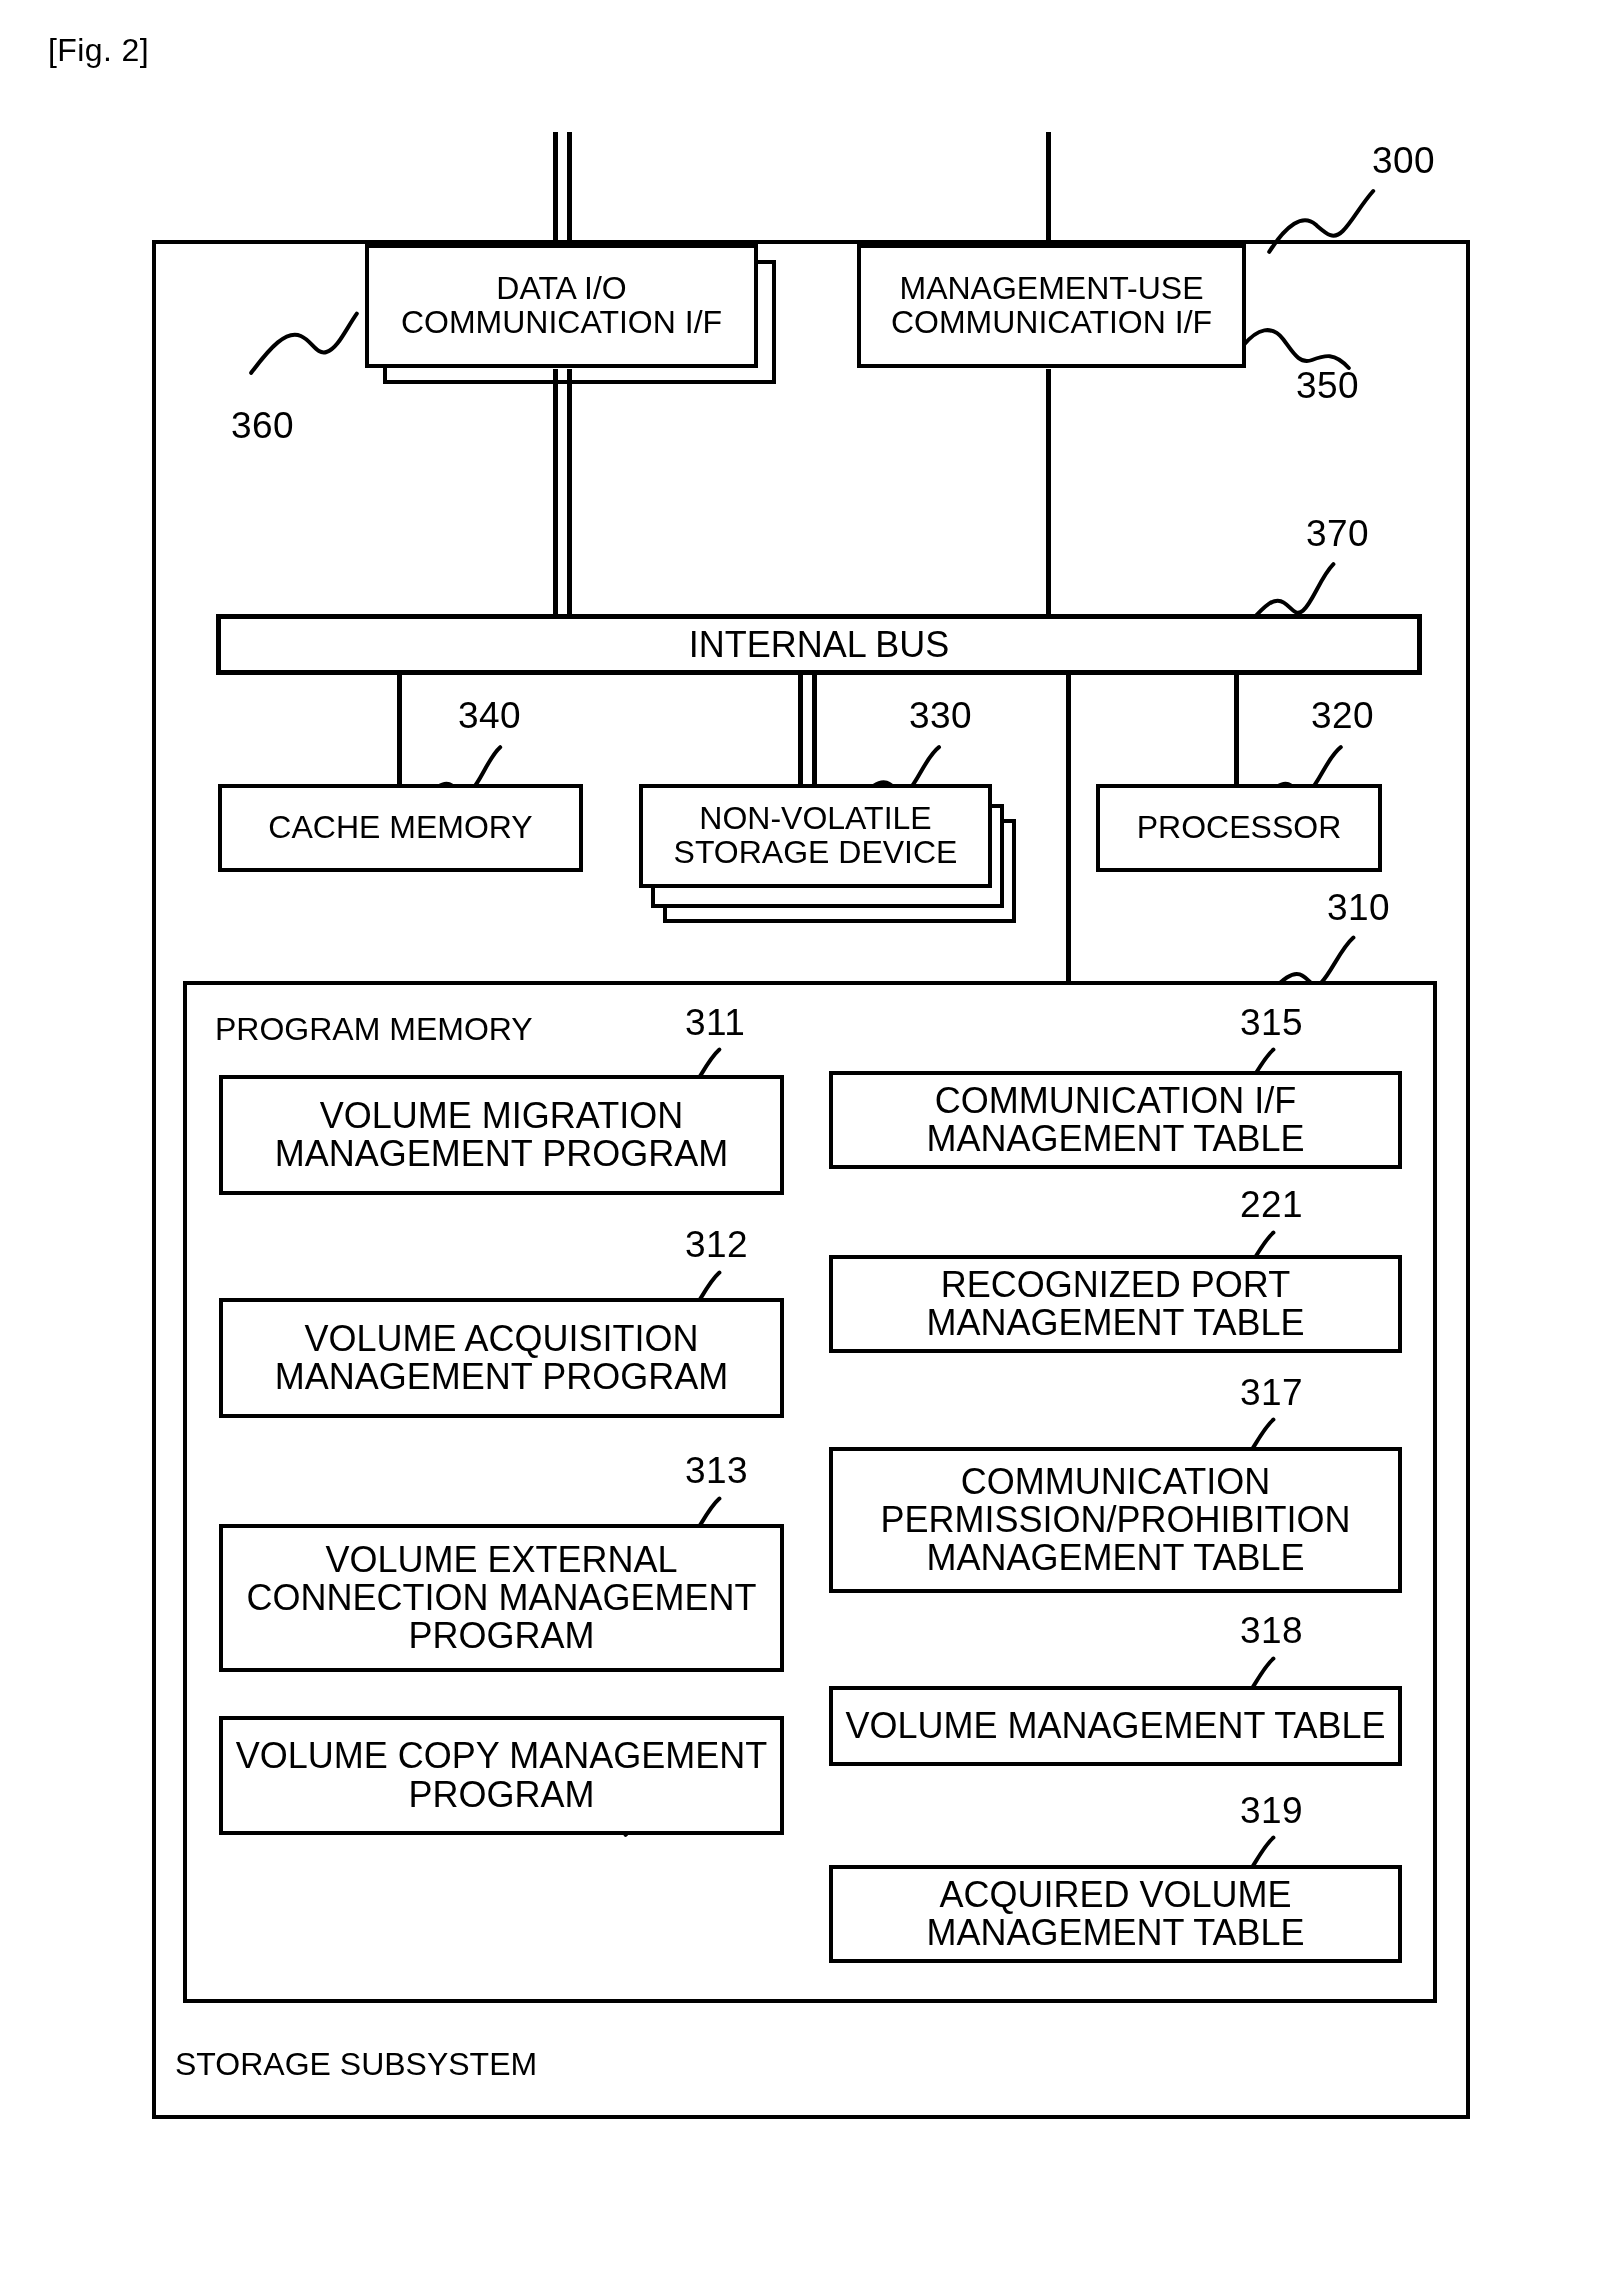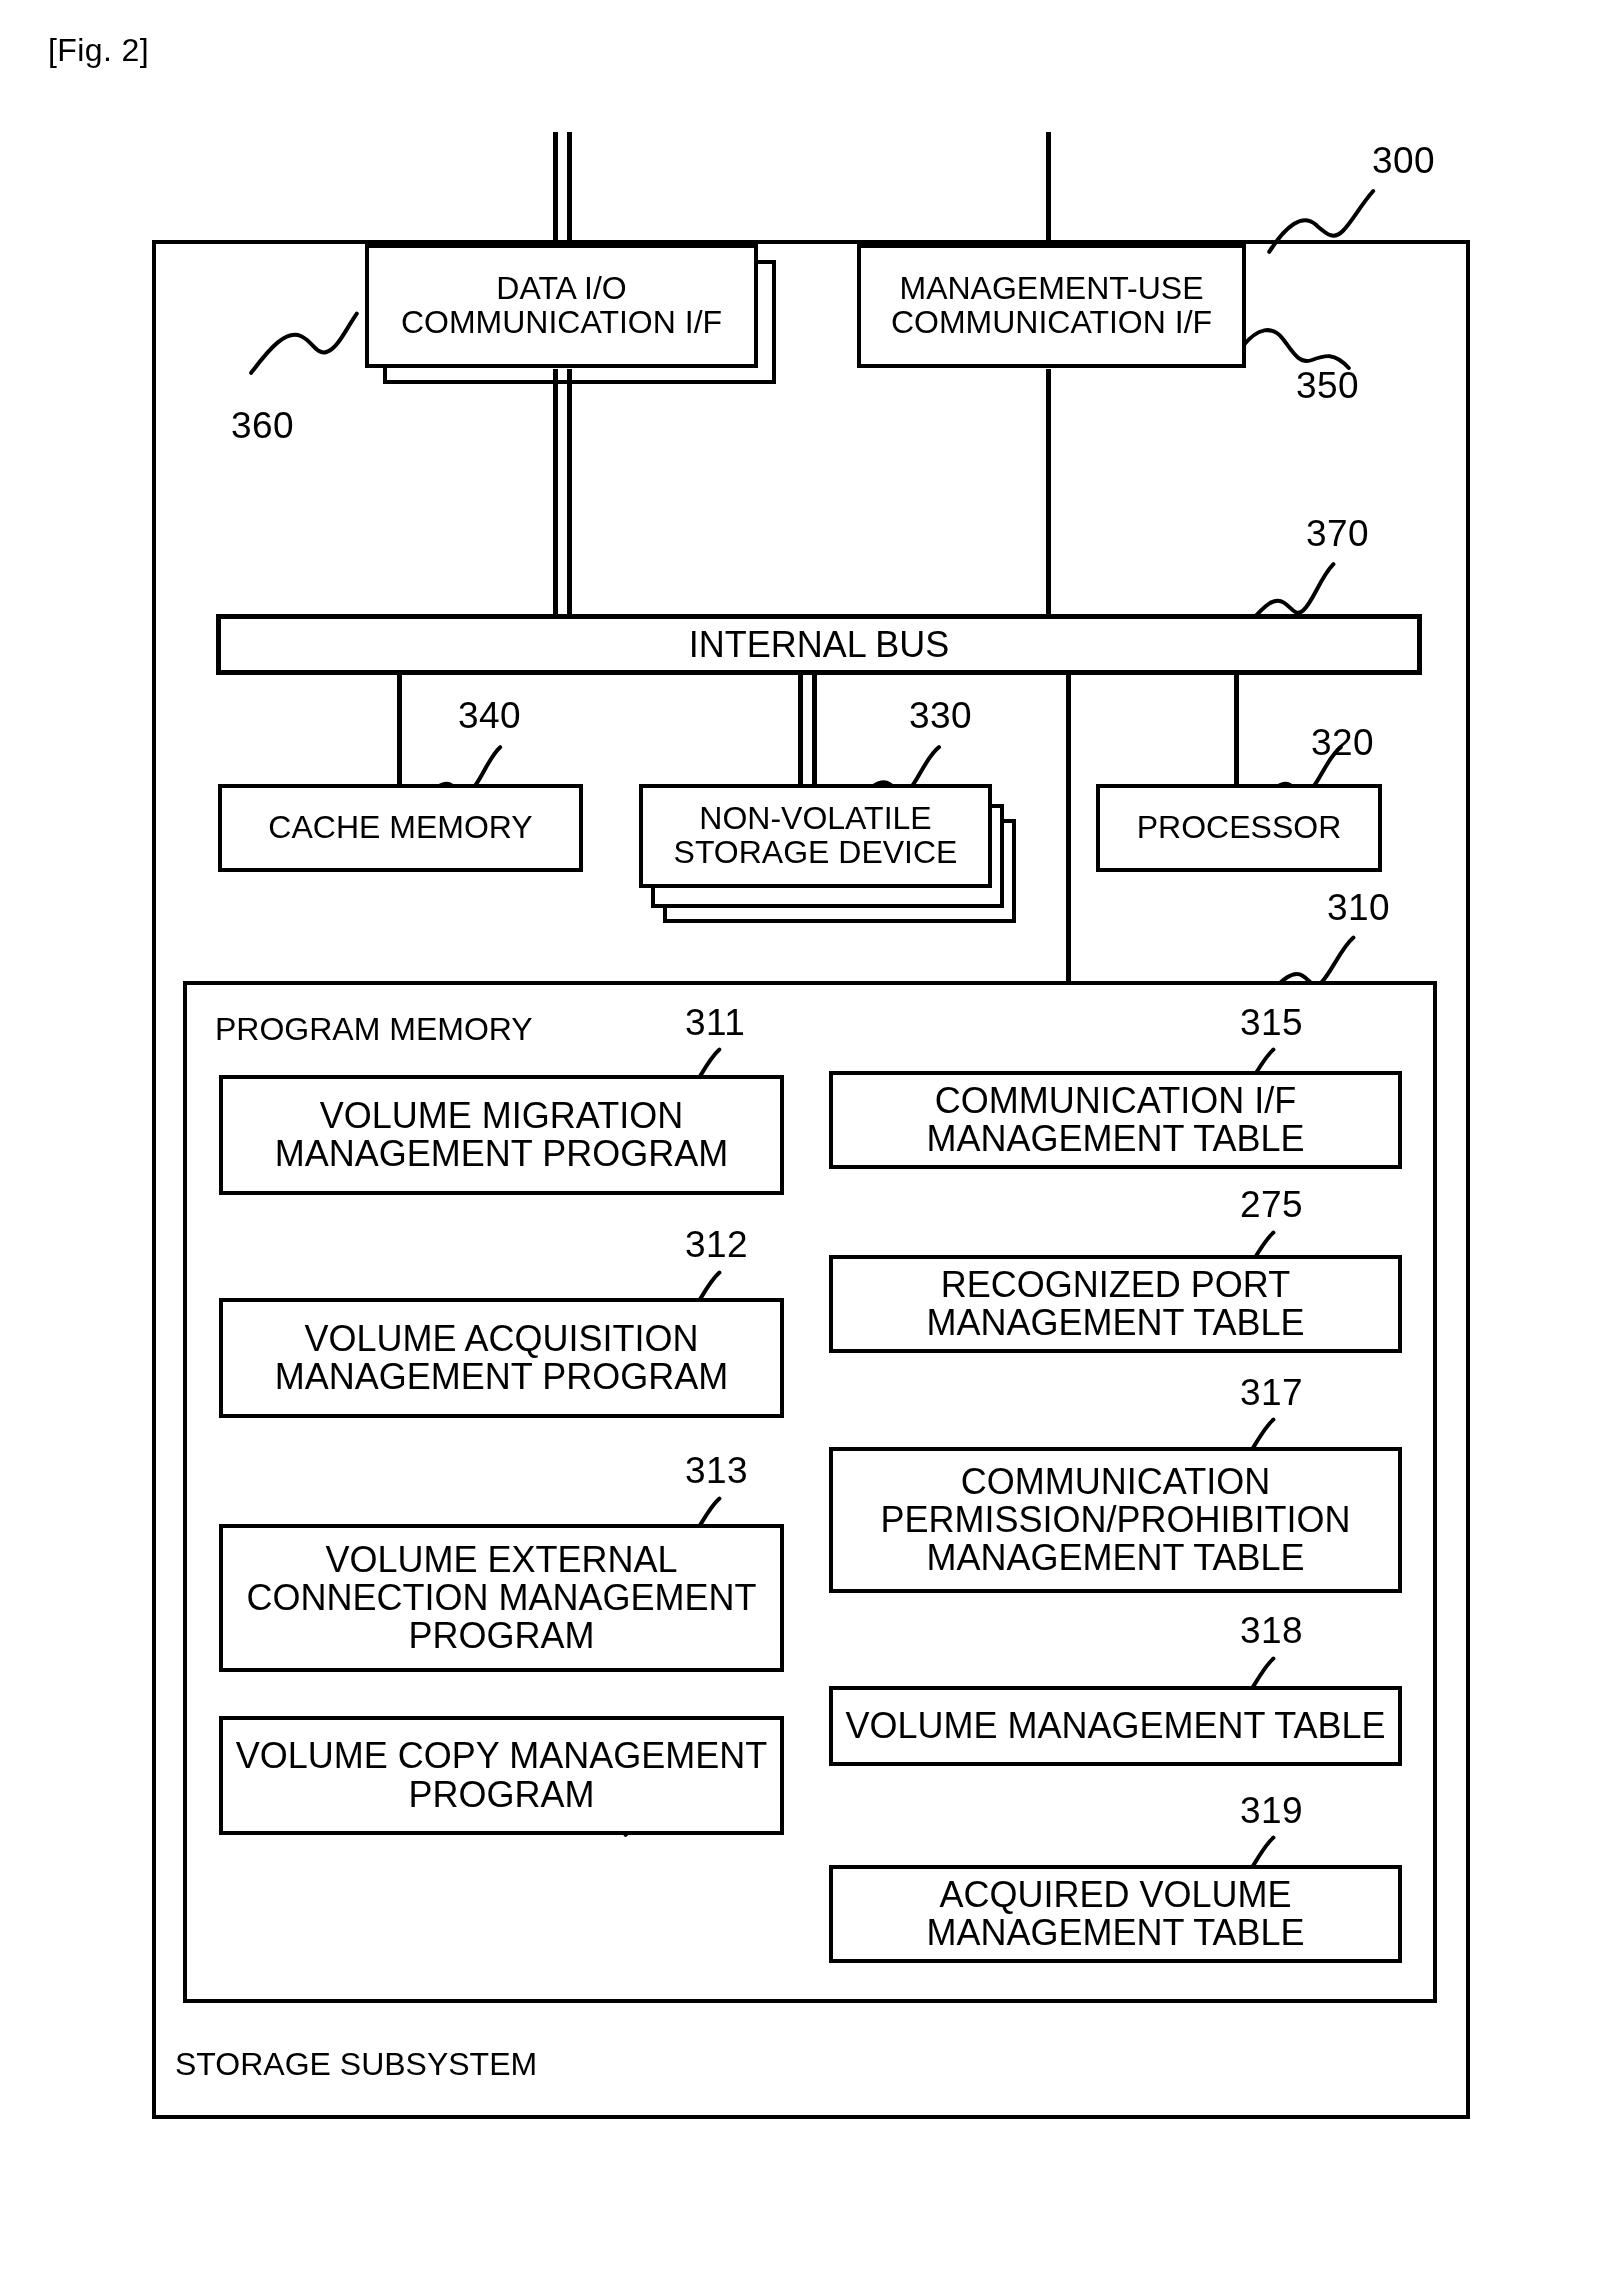--- a/index.html
+++ b/index.html
@@ -172,21 +172,21 @@
 
   <div class="abs shadow" style="left:663px; top:819px; width:353px; height:104px; z-index:1;"></div>
   <div class="abs shadow" style="left:651px; top:804px; width:353px; height:104px; z-index:2;"></div>
   <div class="abs box big" style="left:639px; top:784px; width:353px; height:104px; z-index:3; line-height:1.05;">
     <div>
       <div>NON-VOLATILE</div>
       <div>STORAGE DEVICE</div>
     </div>
   </div>
 
-  <div class="abs ref" style="left:1311px; top:695px;margin-top:27px;">320</div>
+  <div class="abs ref" style="left:1311px; top:695px;">320</div>
   <svg class="abs squig" style="left:1256px; top:744px;" width="116" height="64" viewBox="0 0 145 80">
     <path d="M4,76 C20,58 32,44 44,52 C54,58 58,68 68,58 C80,46 90,16 106,4"></path>
   </svg>
   <div class="abs box big" style="left:1096px; top:784px; width:286px; height:88px;">
     <span>PROCESSOR</span>
   </div>
 
   <div class="abs ref" style="left:1327px; top:887px;">310</div>
   <svg class="abs squig" style="left:1264px; top:936px;" width="124" height="62" viewBox="0 0 155 78">
     <path d="M4,74 C22,56 36,42 48,50 C58,56 62,68 72,58 C84,46 96,16 112,2"></path>
@@ -245,21 +245,21 @@
   <svg class="abs squig" style="left:1184px; top:1048px; z-index:5;" width="120" height="62" viewBox="0 0 150 78">
     <path d="M4,74 C22,56 36,42 48,50 C58,56 62,68 72,58 C84,46 96,16 112,2"></path>
   </svg>
   <div class="abs box" style="left:829px; top:1071px; width:573px; height:98px; z-index:5;">
     <div>
       <div>COMMUNICATION I/F</div>
       <div>MANAGEMENT TABLE</div>
     </div>
   </div>
 
-  <div class="abs ref" style="left:1240px; top:1184px; z-index:5;">275</div>
+  <div class="abs ref" style="left:1240px; top:1184px; z-index:5;">221</div>
   <svg class="abs squig" style="left:1184px; top:1231px; z-index:5;" width="120" height="62" viewBox="0 0 150 78">
     <path d="M4,74 C22,56 36,42 48,50 C58,56 62,68 72,58 C84,46 96,16 112,2"></path>
   </svg>
   <div class="abs box" style="left:829px; top:1255px; width:573px; height:98px; z-index:5;">
     <div>
       <div>RECOGNIZED PORT</div>
       <div>MANAGEMENT TABLE</div>
     </div>
   </div>
 

